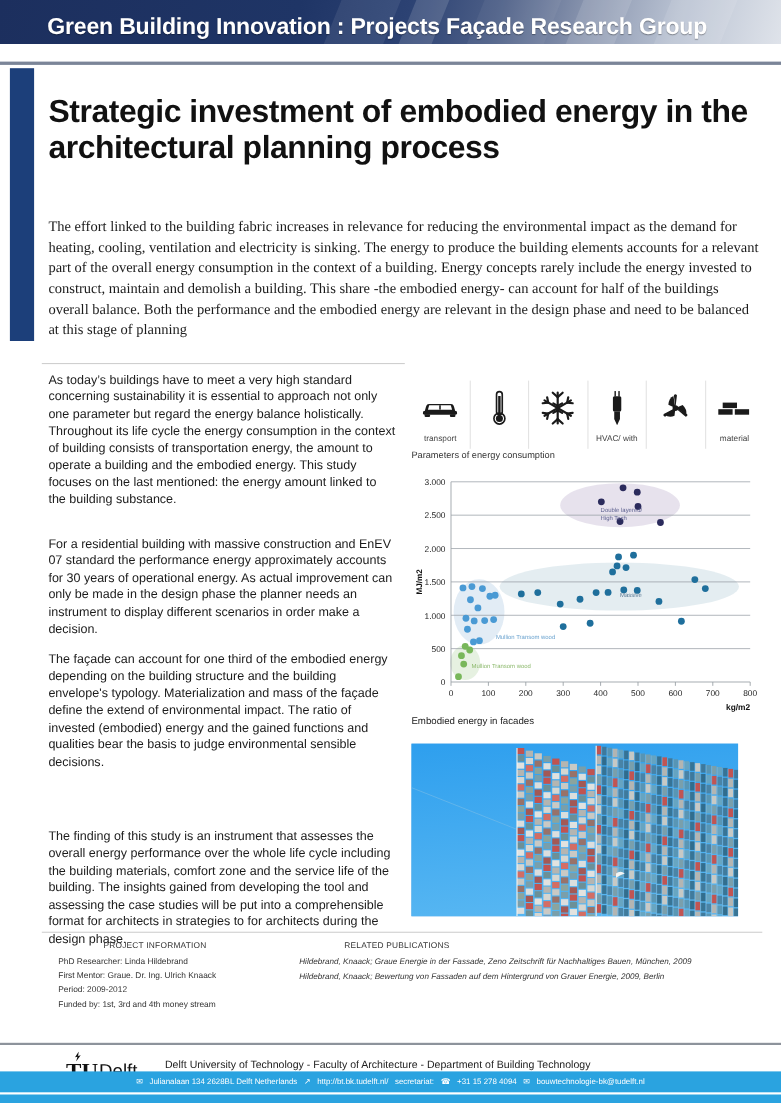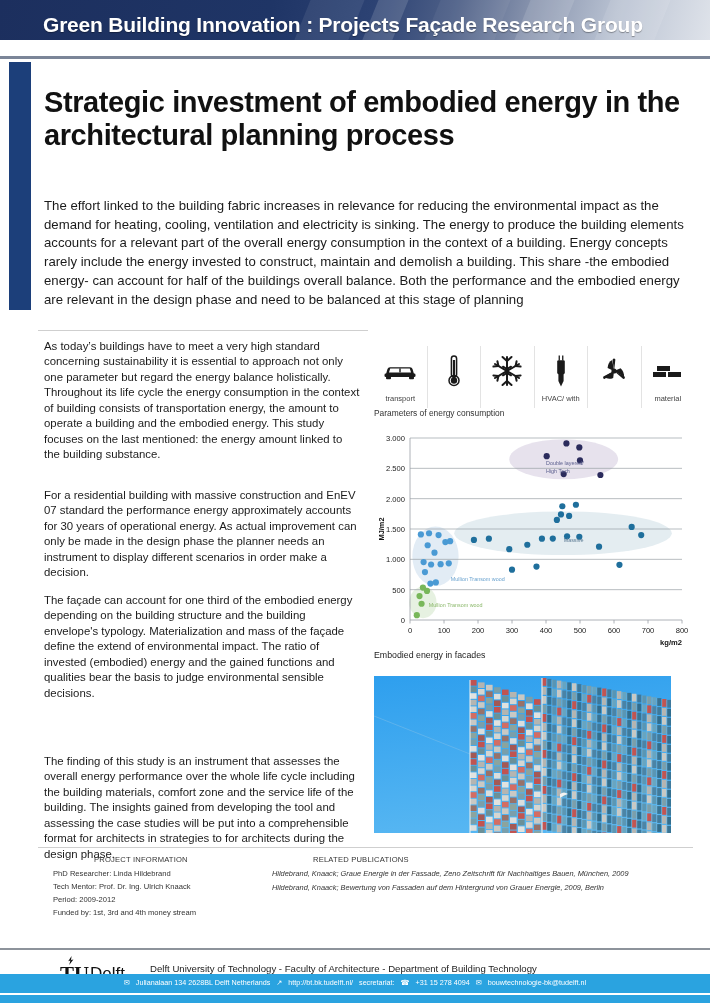--- a/index.html
+++ b/index.html
@@ -45,21 +45,21 @@
   
   .title {
     position:absolute; left:44px; top:86px; width:640px;
     font-size:29px; line-height:1.13; font-weight:bold; color:#111;
     letter-spacing:-0.4px;
   }
 
   
   .abstract {
     position:absolute; left:44px; top:197px; width:648px;
-    font-size:13.2px; line-height:1.42; color:#1b1b1b; text-align:left;
+    font-size:13.2px; line-height:1.42; color:#1b1b1b; text-align:left;font-family:Liberation Serif, serif;
   }
 
   
   .col-rule {
     position:absolute; left:38px; top:330px; width:330px; height:1px; background:#cfcfcf;
   }
 
   
   .lcol { position:absolute; left:44px; width:317px; font-size:11.4px; line-height:1.355; color:#1b1b1b; }
   #para1 { top:339px; }
@@ -1022,21 +1022,21 @@
         <line x1="96" y1="4" x2="96" y2="157" stroke="#f2f2f0" stroke-width="1"></line>
         <path d="M186 118 q4 -3 8 0 q-4 1 -8 4 z" fill="#f4f4f2"></path>
       </svg>
   </div>
 
   <div class="foot-rule"></div>
 
   <div class="projinfo">
     <div class="sechead">PROJECT INFORMATION</div>
     <div class="li">PhD Researcher: Linda Hildebrand</div>
-    <div class="li">Tech Mentor: Prof. Dr. Ing. Ulrich Knaack</div>
+    <div class="li">First Mentor: Graue. Dr. Ing. Ulrich Knaack</div>
     <div class="li">Period: 2009-2012</div>
     <div class="li">Funded by: 1st, 3rd and 4th money stream</div>
   </div>
 
   <div class="relpub">
     <div class="sechead">RELATED PUBLICATIONS</div>
     <div class="li">Hildebrand, Knaack; Graue Energie in der Fassade, Zeno Zeitschrift für Nachhaltiges Bauen, München, 2009</div>
     <div class="li">Hildebrand, Knaack; Bewertung von Fassaden auf dem Hintergrund von Grauer Energie, 2009, Berlin</div>
   </div>
 

